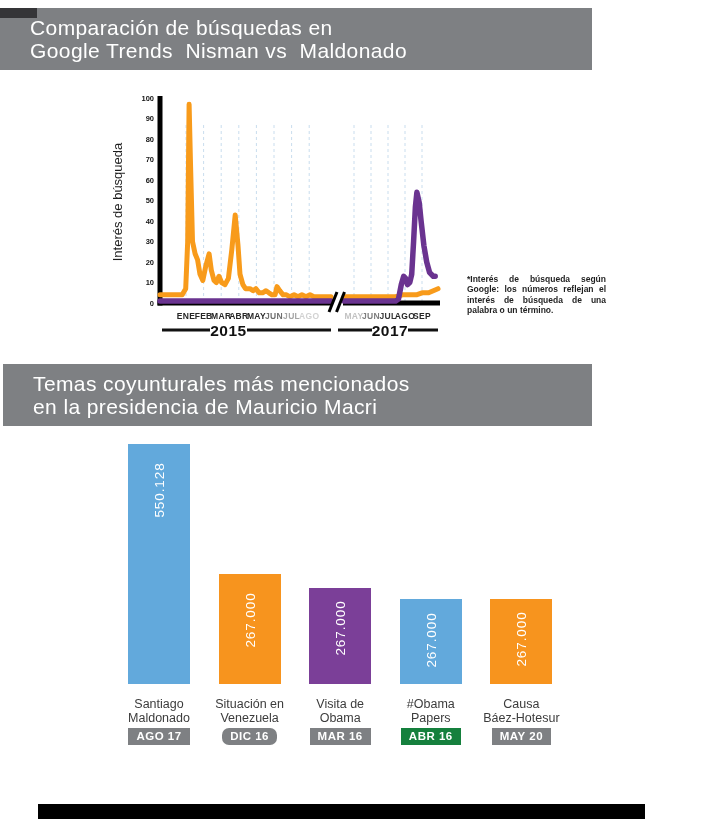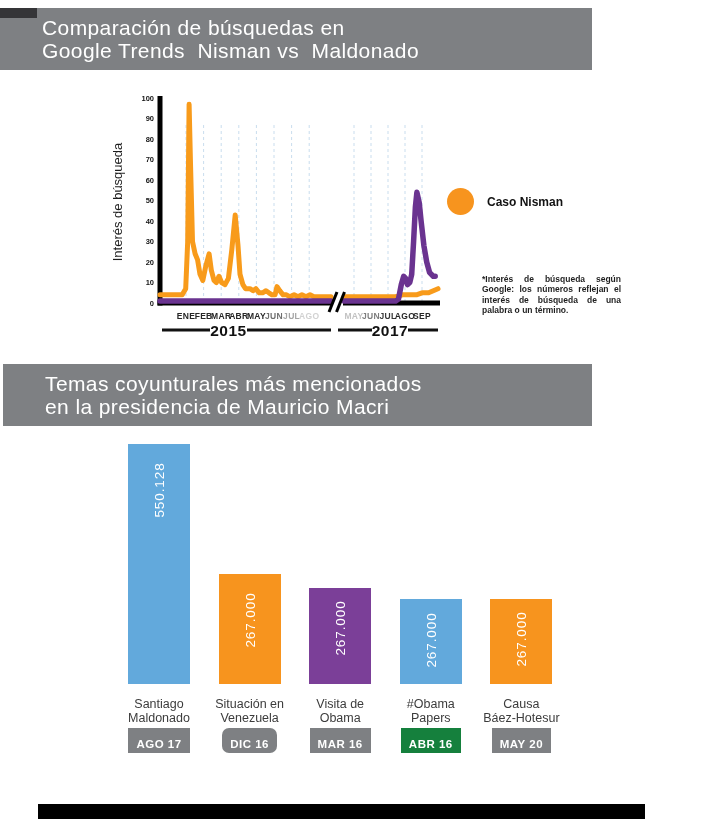--- a/index.html
+++ b/index.html
@@ -1,50 +1,50 @@
 <!DOCTYPE html>
 <html><head>
 <meta charset="utf-8">
 <style>
   html,body{margin:0;padding:0;background:#fff;}
   #page{position:relative;width:704px;height:826px;background:#fff;overflow:hidden;
         font-family:"Liberation Sans",sans-serif;}
 
   .corner-mark{position:absolute;left:0;top:8px;width:37px;height:10px;background:#353538;}
 
-  .banner{position:absolute;background:#7e8083;color:#fff;padding-left:42px;
+  .banner{position:absolute;background:#7e8083;color:#fff;padding-left:30px;
           display:flex;flex-direction:column;justify-content:center;box-sizing:border-box;}
   .banner .bl{font-size:21px;line-height:23px;letter-spacing:.4px;font-weight:400;white-space:pre-wrap;}
   #banner-top{left:0;top:8px;width:592px;height:62px;}
   #banner-bottom{left:3px;top:364px;width:589px;height:62px;}
 
   .trends-svg{position:absolute;left:100px;top:90px;}
   .trends-svg text{font-family:"Liberation Sans",sans-serif;}
   .ytick{font-size:7.5px;font-weight:bold;fill:#141414;}
   .mlabel{font-size:8.5px;font-weight:bold;letter-spacing:.3px;}
   .ylab{font-size:13px;fill:#1d1d1d;}
   .yearlab{font-size:15.5px;font-weight:bold;fill:#111;letter-spacing:.5px;}
 
   .legend{position:absolute;left:447px;top:188px;}
   .legend-row{display:flex;align-items:center;margin-bottom:9px;}
   .legend-dot{width:27px;height:27px;border-radius:50%;margin-right:13px;flex:0 0 auto;}
   .legend-label{font-size:12px;font-weight:bold;color:#121212;}
 
-  .footnote{position:absolute;left:482px;top:274px;width:139px;margin:0;
+  .footnote{position:absolute;left:467px;top:274px;width:139px;margin:0;
             font-size:8.5px;font-weight:600;line-height:1.22;text-align:justify;color:#1f1f1f;}
 
   .bar-canvas{position:absolute;left:0;top:430px;width:704px;height:254px;}
   .bar{position:absolute;bottom:0;}
   .bar-value{position:absolute;left:50%;transform:translate(-50%,-50%) rotate(-90deg);
              white-space:nowrap;color:#fff;font-size:13.5px;letter-spacing:.9px;font-weight:400;}
   .cats{position:absolute;left:0;top:697px;width:601px;height:60px;}
   .cat{position:absolute;width:124px;text-align:center;font-size:12.5px;line-height:14px;
        color:#3c3c3c;font-weight:500;}
   .badge{display:inline-block;color:#fff;font-weight:bold;font-size:11.5px;letter-spacing:.5px;
-         padding:9px 8px 2px;margin-top:3px;}
+         padding:1px 8px 2px;margin-top:3px;}
 
   .xaxis-row{position:absolute;left:104px;top:750px;width:460px;display:flex;align-items:center;}
   .xaxis-row .rule{flex:1;height:4px;background:#111;}
   .xaxis-label{font-size:21px;font-weight:bold;color:#111;margin:0 10px;letter-spacing:.5px;}
 
   .bottom-bar{position:absolute;left:38px;top:804px;width:607px;height:15px;background:#000;}
 </style>
 </head>
 <body>
 
@@ -106,24 +106,20 @@
       <line x1="62" y1="240" x2="110" y2="240" stroke="#111" stroke-width="3"></line>
       <text x="128.5" y="245.5" text-anchor="middle" class="yearlab">2015</text>
       <line x1="147" y1="240" x2="231" y2="240" stroke="#111" stroke-width="3"></line>
       <line x1="238" y1="240" x2="272" y2="240" stroke="#111" stroke-width="3"></line>
       <text x="290" y="245.5" text-anchor="middle" class="yearlab">2017</text>
       <line x1="308" y1="240" x2="338" y2="240" stroke="#111" stroke-width="3"></line>
       <text x="22" y="112" text-anchor="middle" class="ylab" transform="rotate(-90 22 112)">Interés de búsqueda</text>
     </svg>
 
   <div class="legend">
-    <div class="legend-row">
-      <span class="legend-dot" style="background-color: rgb(247, 148, 30);"></span>
-      <span class="legend-label">Caso Nisman</span>
-    </div>
   </div>
 
   <p class="footnote">*Interés de búsqueda según Google: los números reflejan el interés de búsqueda de una palabra o un término.</p>
 
   <header id="banner-bottom" class="banner" style="background-color: rgb(126, 128, 131);">
     <div class="bl">Temas coyunturales más mencionados</div>
     <div class="bl">en la presidencia de Mauricio Macri</div>
   </header>
 
   <div class="bar-canvas">

